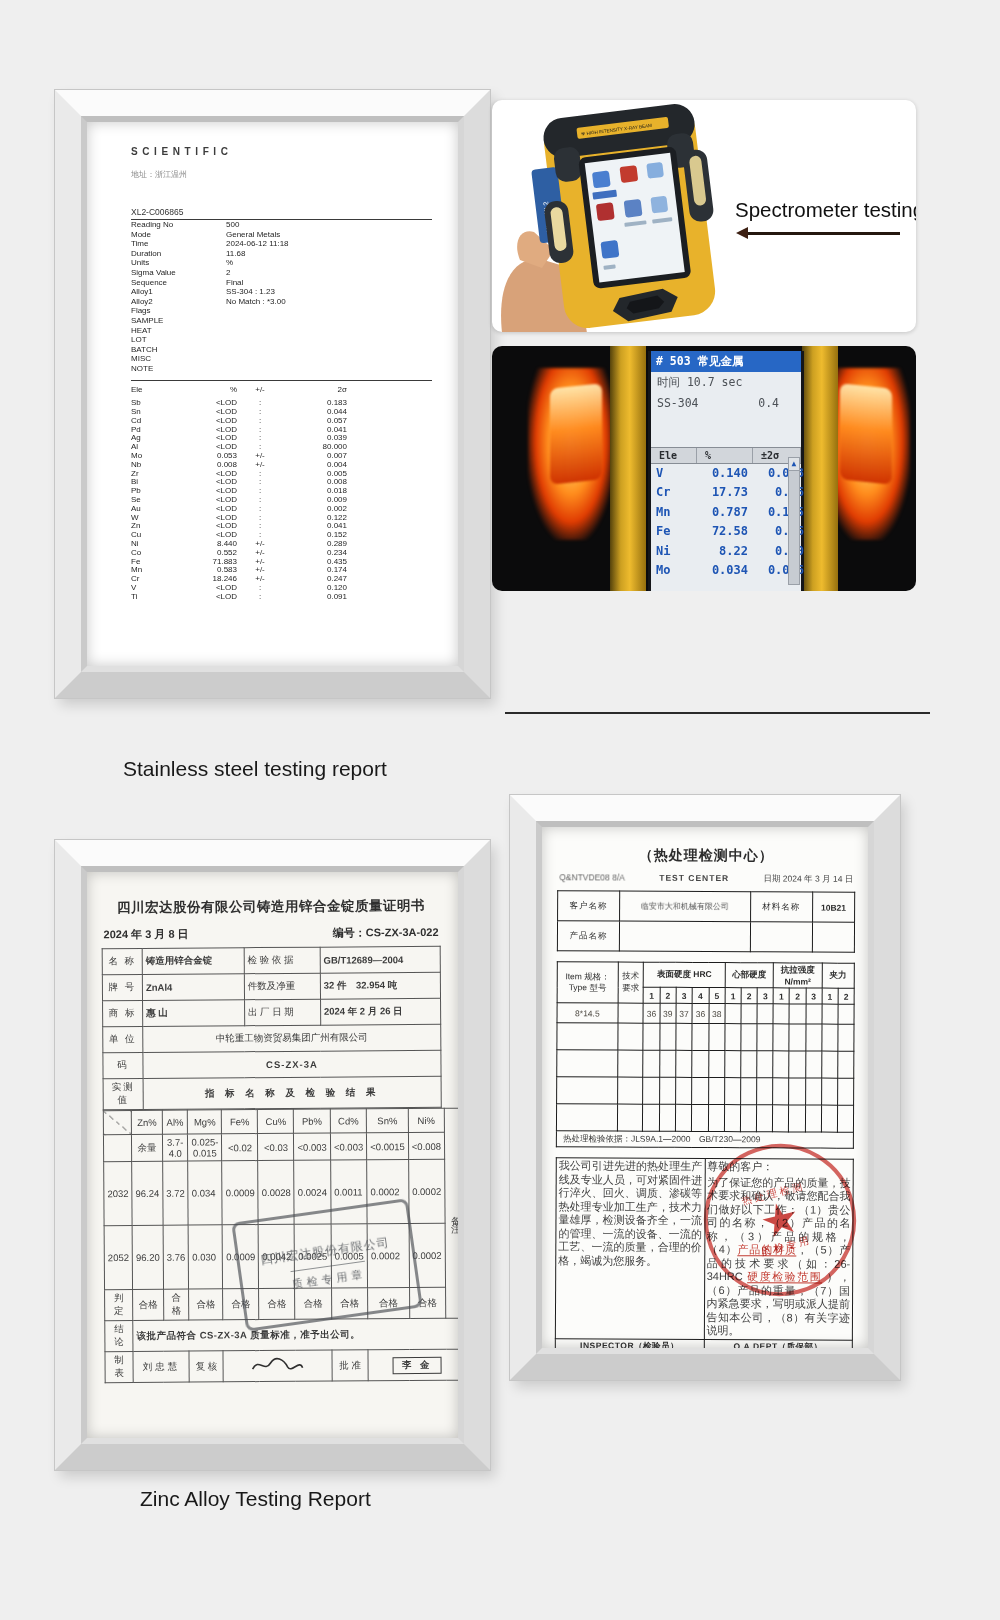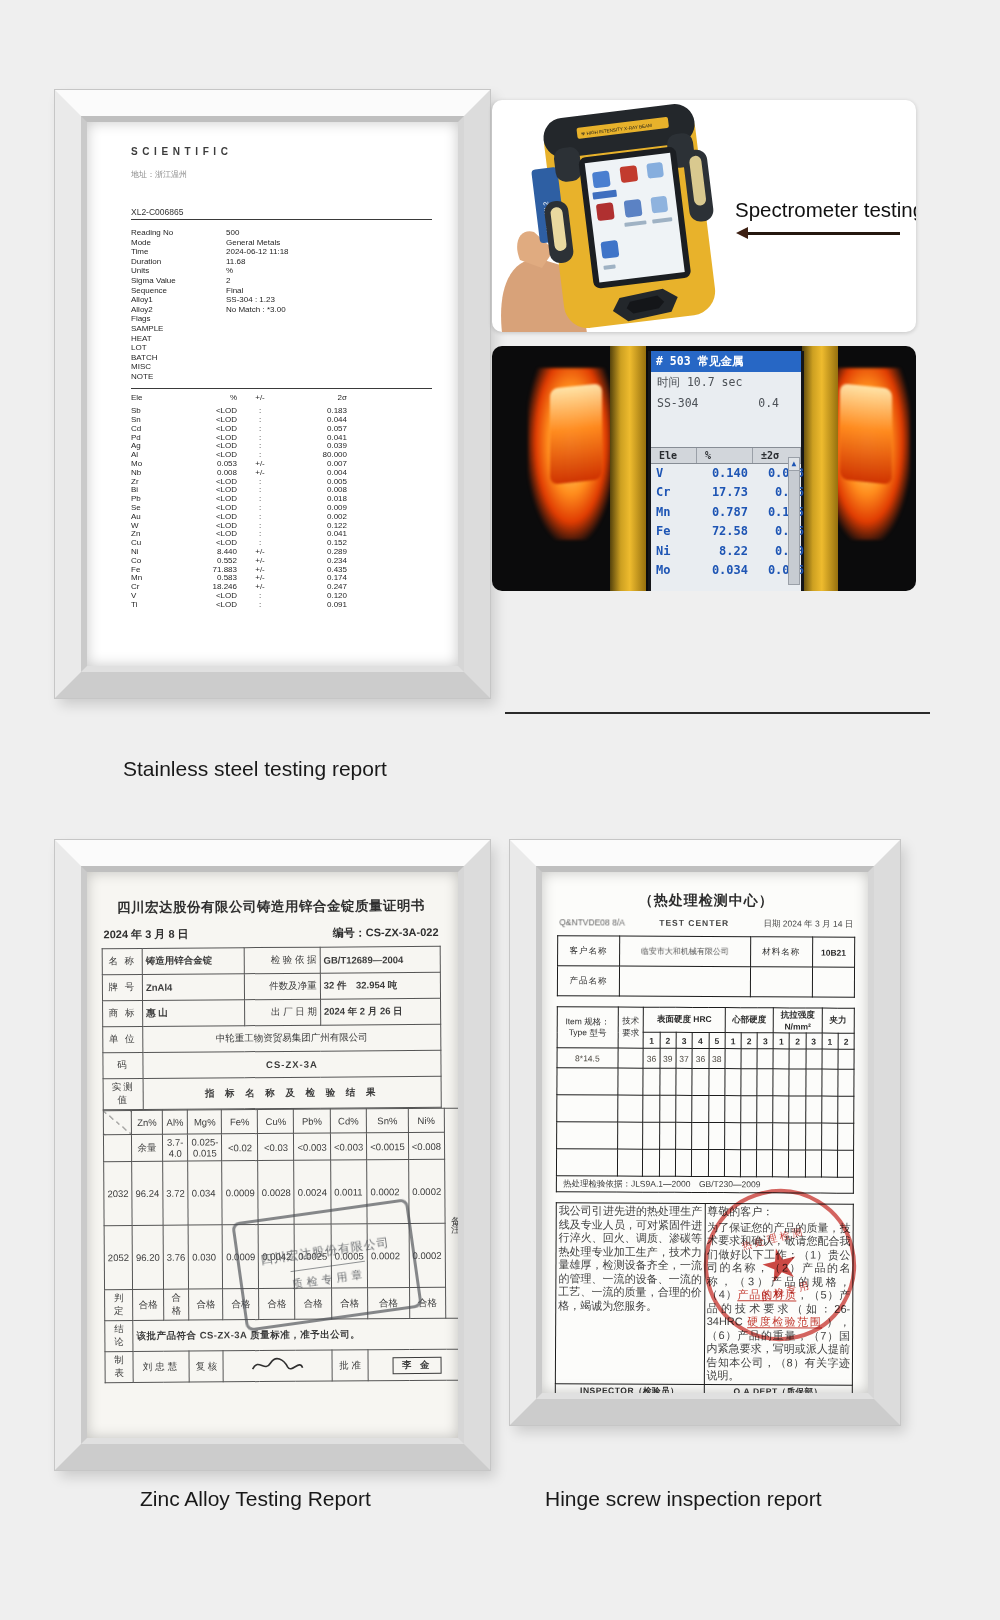--- a/index.html
+++ b/index.html
@@ -7,29 +7,29 @@
   .canvas { position:relative; width:1000px; height:1620px; background:#efefef; overflow:hidden; margin:0 auto; }
 
   
   .pframe { position:absolute; border:26px solid; border-color:#fbfbfb #dcdcdc #cccccc #eaeaea;
             box-shadow:0 0 0 1px #c6c6c6, 5px 7px 12px rgba(0,0,0,.15); background:#fff; }
   .lip { position:absolute; inset:0; border:6px solid; border-color:#bfbfbf #d6d6d6 #e0e0e0 #cacaca; overflow:hidden; }
   .paper { position:absolute; inset:0; background:#fff; box-shadow:inset 0 0 14px rgba(0,0,0,.22); overflow:hidden; }
 
   .frameA { left:55px; top:90px; width:435px; height:608px; }
   .frameB { left:55px; top:840px; width:435px; height:630px; }
-  .frameC { left:510px; top:840px; width:390px; height:585px; }
+  .frameC { left:510px; top:795px; width:390px; height:585px; }
 
   
   .paperA { padding:22px 26px 10px 44px; color:#222; }
   .thermo-logo { color:#e01b22; font-size:31px; font-weight:bold; letter-spacing:-1px; line-height:32px; }
   .thermo-sub { color:#3c3c3c; font-size:10px; font-weight:bold; letter-spacing:4.6px; margin-top:2px; }
   .thermo-addr { color:#8a8a8a; font-size:8px; margin-top:12px; filter:blur(.2px); }
   .doc-id { margin-top:27px; font-size:8.5px; color:#333; border-bottom:1.5px solid #3a3a3a; padding-bottom:2px; }
-  .kv-list { margin-top:8px; }
+  .kv-list { }
   .kv-row { display:grid; grid-template-columns:95px 1fr; font-size:8px; line-height:9.6px; color:#1f1f1f; }
   .ele-table { margin-top:6px; border-top:1.5px solid #3a3a3a; padding-top:5px; }
   .ele-row { display:grid; grid-template-columns:42px 64px 46px 64px; font-size:8px; line-height:8.8px; color:#1f1f1f; }
   .ele-row.head { margin-bottom:5px; }
   .c-pct, .c-err { text-align:right; }
   .c-pm { text-align:center; }
 
   
   .photoB { position:absolute; left:492px; top:100px; width:424px; height:232px; background:#fff;
             border-radius:10px; box-shadow:0 1px 4px rgba(0,0,0,.18); overflow:hidden; }
@@ -73,21 +73,21 @@
   .capC { left:545px; top:1487px; }
 
   
   .paperB { padding:26px 16px 10px 16px; background:#f7f6f2; color:#3d3d3d; }
   .zdoc { transform:rotate(-.4deg); }
   .z-title { text-align:center; font-size:13.5px; font-weight:bold; letter-spacing:.5px; color:#2f2f2f; }
   .z-dateline { display:flex; justify-content:space-between; font-size:11px; font-weight:bold; margin:10px 2px 6px 2px; color:#2f2f2f; }
   table.z { width:100%; border-collapse:collapse; }
   table.z td { border:1px solid #555; font-size:9.5px; padding:2px 3px; color:#3b3b3b; }
   .zl { width:40px; text-align:center; letter-spacing:2px; }
-  .zl2 { width:76px; text-align:right; }
+  .zl2 { width:76px; text-align:left; }
   .zv { font-weight:bold; color:#333; }
   .z-info td { height:26px; }
   .zc { text-align:center; }
   .zb { font-weight:bold; letter-spacing:1px; }
   .zsp { letter-spacing:4px; }
   .zdiag { width:38px; background:linear-gradient(to top right, transparent 49.4%, #555 49.4%, #555 50.6%, transparent 50.6%); }
   .zhc { text-align:center; font-size:8.5px; height:24px; }
   .zsc { text-align:center; font-size:8px; height:22px; }
   .zvert { width:15px; writing-mode:vertical-rl; font-size:7.5px; text-align:center; letter-spacing:2px; color:#666; }
   .zrl { text-align:center; font-size:8.5px; color:#555; }
@@ -854,14 +854,13 @@
         <div class="h-stamp">
           <span class="t">热处理检测</span>
           <span class="star">★</span>
           <span class="t">质检专用</span>
         </div>
       </div>
     </div>
   </div>
 
   <div class="caption capB">Zinc Alloy Testing Report</div>
-  <div class="caption capC">Hinge screw inspection report</div>
 </div>
 
 </body></html>

